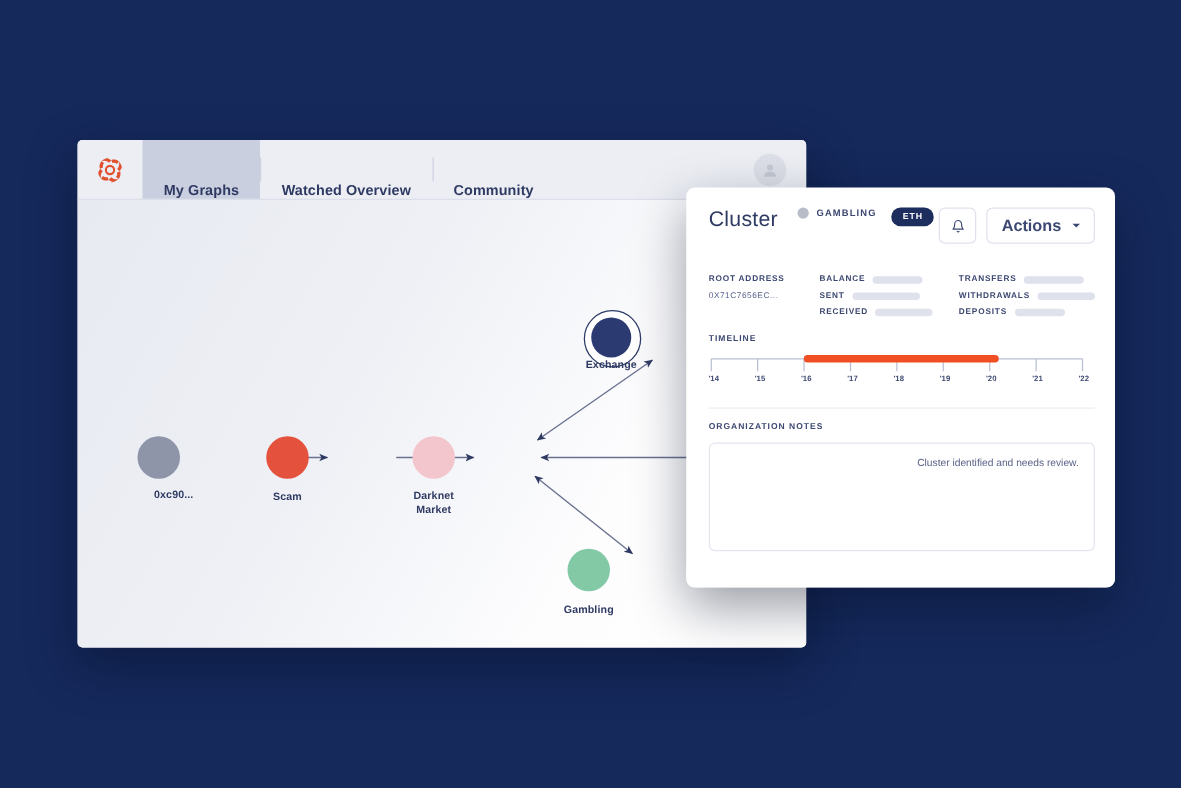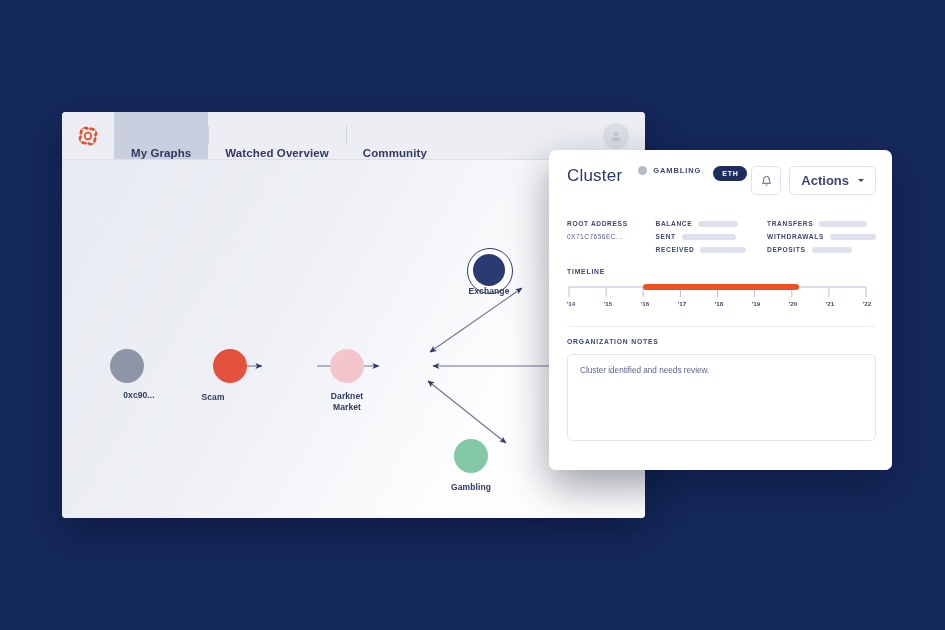--- a/index.html
+++ b/index.html
@@ -298,20 +298,21 @@
   #notes-box {
     margin-top: 9px;
     height: 63px;
     border: 1px solid #e3e6ef;
     border-radius: 5px;
     background: #ffffff;
     padding: 11px 12px;
     font-size: 8.2px;
     color: #5b6389;
     cursor: text;
+    text-align: right;
   }
   #panel-footer-fill {
     position: absolute;
     left: 0; right: 0; bottom: 0;
     height: 20px;
     background: #ffffff;
   }
   #panel-body-bg {
     position: absolute;
     left: 0; right: 0;
@@ -382,21 +383,21 @@
 
       <line x1="371" y1="206" x2="545" y2="206" stroke="#6a7290" stroke-width="1.1" marker-end="url(#ah)" marker-start="url(#ah-start)"></line>
 
       <line x1="366" y1="221" x2="444" y2="283" stroke="#6a7290" stroke-width="1.1" marker-end="url(#ah)" marker-start="url(#ah-start)"></line>
     </svg>
 
     <div class="node" style="left:48px; top:189px; width:34px; height:34px; background:#8e95a9;"></div>
     <div class="node-label" style="left:32px; top:230px;">0xc90...</div>
 
     <div class="node" style="left:151px; top:189px; width:34px; height:34px; background:#e4513c;"></div>
-    <div class="node-label" style="left:106px; top:232px;">Scam</div>
+    <div class="node-label" style="left:123px; top:232px;">Scam</div>
 
     <div class="node" style="left:268px; top:189px; width:34px; height:34px; background:#f3c5cc;"></div>
     <div class="node-label" style="left:240px; top:231px; white-space:pre-line;">Darknet
 Market</div>
 
     <div id="node-ring" style="left:405px; top:88px; width:44px; height:44px;"></div>
     <div class="node" style="left:411px; top:94px; width:32px; height:32px; background:#2c3a72;"></div>
     <div class="node-label" style="left:382px; top:126px;">Exchange</div>
 
     <div class="node" style="left:392px; top:279px; width:34px; height:34px; background:#83c9a6;"></div>

